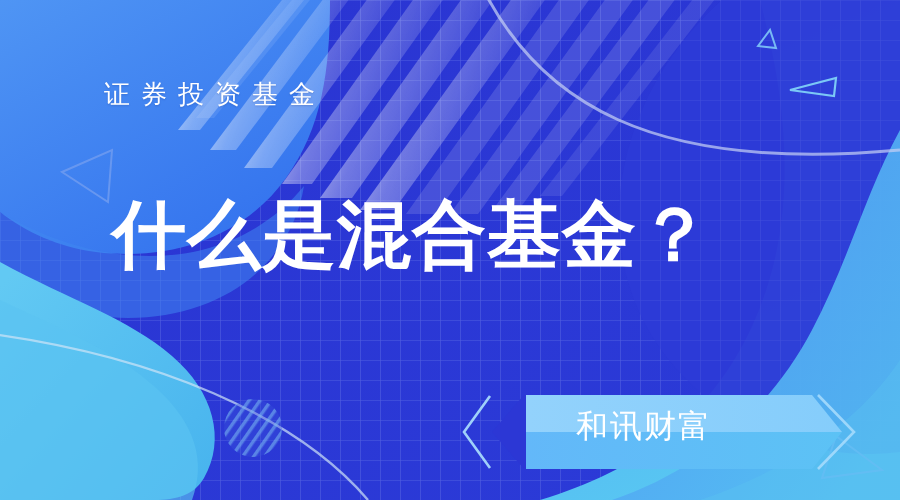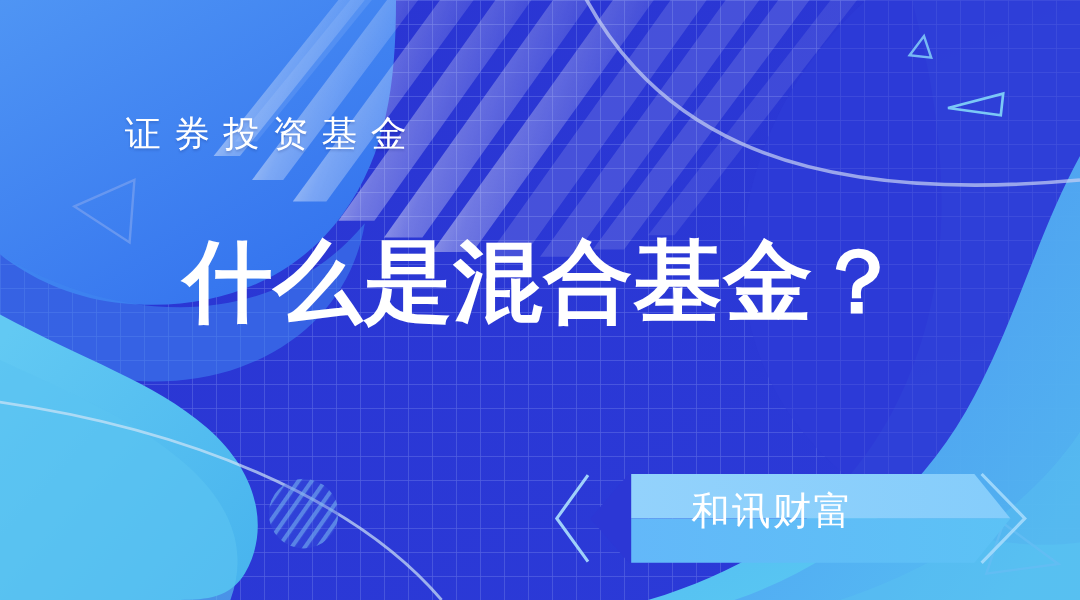--- a/index.html
+++ b/index.html
@@ -29,40 +29,38 @@
   }
 
   .bg-svg { display: block; }
 
   
   .subtitle {
     position: absolute;
     left: 104px;
     top: 80px;
     color: #ffffff;
-    font-size: 30px;
+    font-size: 26px;
     line-height: 1.1;
     letter-spacing: 11px;
     font-weight: 400;
     white-space: nowrap;
     text-shadow: 0 1px 2px rgba(10,20,90,.18);
-    margin-top: 16px;
   }
 
   .headline {
     position: absolute;
     left: 112px;
     top: 196px;
     color: #ffffff;
     font-size: 74px;
     line-height: 1.05;
     font-weight: bold;
     letter-spacing: 1px;
     white-space: nowrap;
-    margin-left: 41px;
   }
 
   
   .ribbon {
     position: absolute;
     left: 460px;
     top: 392px;
     width: 440px;
     height: 82px;
   }

